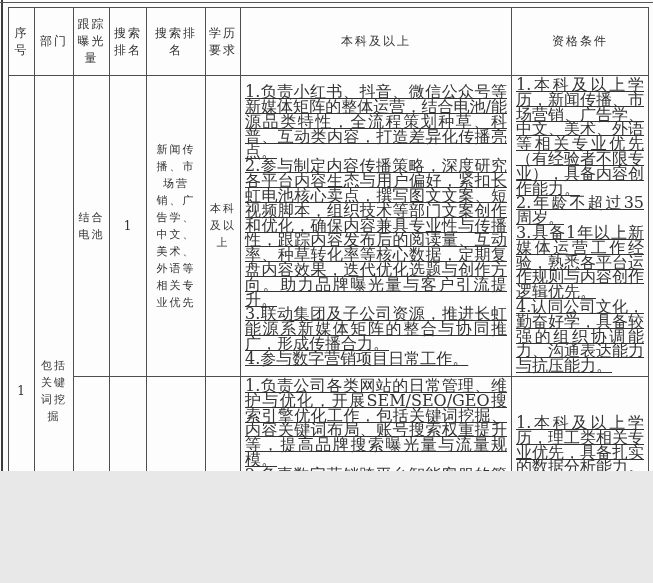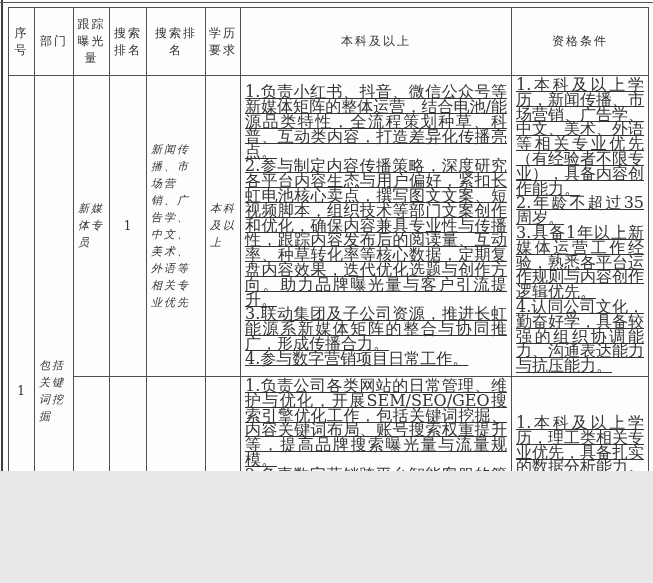--- a/index.html
+++ b/index.html
@@ -44,27 +44,26 @@
   tr.row-a{height:238px;}
   tr.row-b{height:262px;}
   td.cell-center{
     text-align:center;
     font-size:12px;
     letter-spacing:1px;
     padding:2px 3px;
     color:#333;
   }
   td.cell-wrap{
-    text-align:left;
+    text-align:center;
     font-size:11px;
     letter-spacing:2px;
     line-height:17px;
     padding:2px 4px;
     color:#333;
-    font-style:italic;
   }
   td.cell-long{
     font-size:16px;
     line-height:14.8px;
     padding:2px 4px;
     text-align:justify;
     white-space:pre-line;
     vertical-align:middle;
     color:#333;
     text-decoration:underline;
@@ -97,21 +96,21 @@
       <th>搜索排名</th>
       <th>搜索排名</th>
       <th>学历要求</th>
       <th>本科及以上</th>
       <th>资格条件</th>
     </tr>
 
     <tr class="row-a">
       <td class="cell-center" rowspan="2">1</td>
       <td class="cell-wrap" rowspan="2">包括关键词挖掘</td>
-      <td class="cell-wrap">新媒体专员</td>
+      <td class="cell-wrap">结合电池</td>
       <td class="cell-center">1</td>
       <td class="cell-wrap">新闻传播、市场营销、广告学、中文、美术、外语等相关专业优先</td>
       <td class="cell-wrap">本科及以上</td>
       <td class="cell-long">1.负责小红书、抖音、微信公众号等新媒体矩阵的整体运营，结合电池/能源品类特性，全流程策划种草、科普、互动类内容，打造差异化传播亮点。
 2.参与制定内容传播策略，深度研究各平台内容生态与用户偏好，紧扣长虹电池核心卖点，撰写图文文案、短视频脚本，组织技术等部门文案创作和优化，确保内容兼具专业性与传播性，跟踪内容发布后的阅读量、互动率、种草转化率等核心数据，定期复盘内容效果，迭代优化选题与创作方向。助力品牌曝光量与客户引流提升。
 3.联动集团及子公司资源，推进长虹能源系新媒体矩阵的整合与协同推广，形成传播合力。
 4.参与数字营销项目日常工作。</td>
       <td class="cell-long">1.本科及以上学历，新闻传播、市场营销、广告学、中文、美术、外语等相关专业优先（有经验者不限专业），具备内容创作能力。
 2.年龄不超过35周岁。
 3.具备1年以上新媒体运营工作经验，熟悉各平台运作规则与内容创作逻辑优先。

